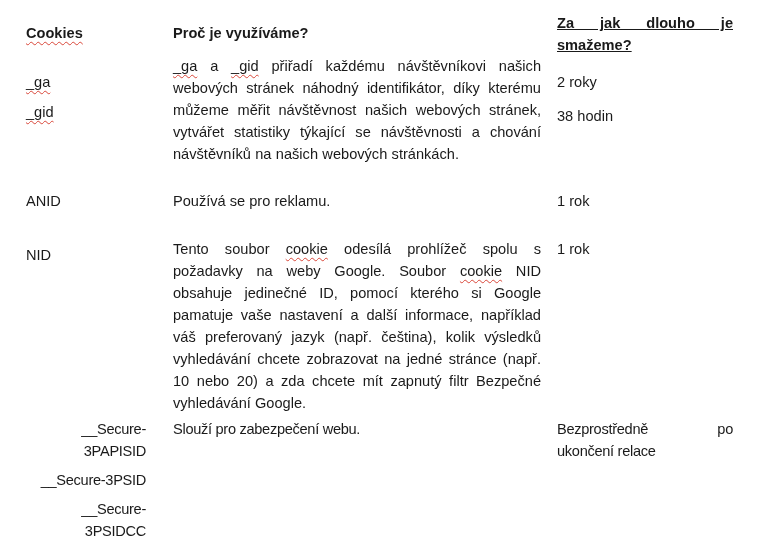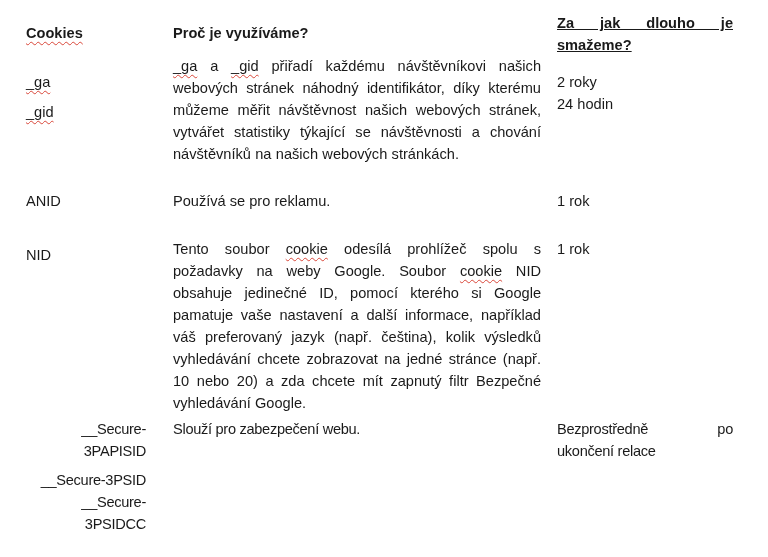--- a/index.html
+++ b/index.html
@@ -34,38 +34,38 @@
 </div>
 
 <div class="cell c1 stack" style="top:71px;">
   <div style="margin-bottom:8px;"><span class="squig">_ga</span></div>
   <div><span class="squig">_gid</span></div>
 </div>
 <div class="cell c2" style="top:55px; word-spacing:0.3px;">
   <span class="squig">_ga</span><span> a </span><span class="squig">_gid</span><span> přiřadí každému návštěvníkovi našich webových stránek náhodný identifikátor, díky kterému můžeme měřit návštěvnost našich webových stránek, vytvářet statistiky týkající se návštěvnosti a chování návštěvníků na našich webových stránkách.</span>
 </div>
 <div class="cell c3" style="top:71px;">
-  <div style="margin-bottom:0;">2 roky</div>
-  <div>24 hodin</div>
+  <div style="margin-bottom:12px;">2 roky</div>
+  <div>38 hodin</div>
 </div>
 
 <div class="cell c1" style="top:190px;">ANID</div>
 <div class="cell c2" style="top:190px;">Používá se pro reklamu.</div>
 <div class="cell c3" style="top:190px;">1 rok</div>
 
 <div class="cell c1" style="top:244px;">NID</div>
 <div class="cell c2" style="top:238px; line-height:22px;">
   <span>Tento soubor </span><span class="squig">cookie</span><span> odesílá prohlížeč spolu s požadavky na weby Google. Soubor </span><span class="squig">cookie</span><span> NID obsahuje jedinečné ID, pomocí kterého si Google pamatuje vaše nastavení a další informace, například váš preferovaný jazyk (např. čeština), kolik výsledků vyhledávání chcete zobrazovat na jedné stránce (např. 10 nebo 20) a zda chcete mít zapnutý filtr Bezpečné vyhledávání Google.</span>
 </div>
 <div class="cell c3" style="top:238px;">1 rok</div>
 
 <div class="cell c1 narrow" style="top:418px; width:120px;text-align:right;">
   <div style="margin-bottom:7px; white-space:pre-line;">__Secure-
 3PAPISID</div>
-  <div style="">__Secure-3PSID</div>
+  <div style="margin-bottom:7px;">__Secure-3PSID</div>
   <div style="white-space:pre-line;">__Secure-
 3PSIDCC</div>
 </div>
 <div class="cell c2 narrow" style="top:418px;">Slouží pro zabezpečení webu.</div>
 <div class="cell c3 narrow" style="top:418px;">
   <div class="just">Bezprostředně po</div>
   <div>ukončení relace</div>
 </div>
 
 </body></html>

